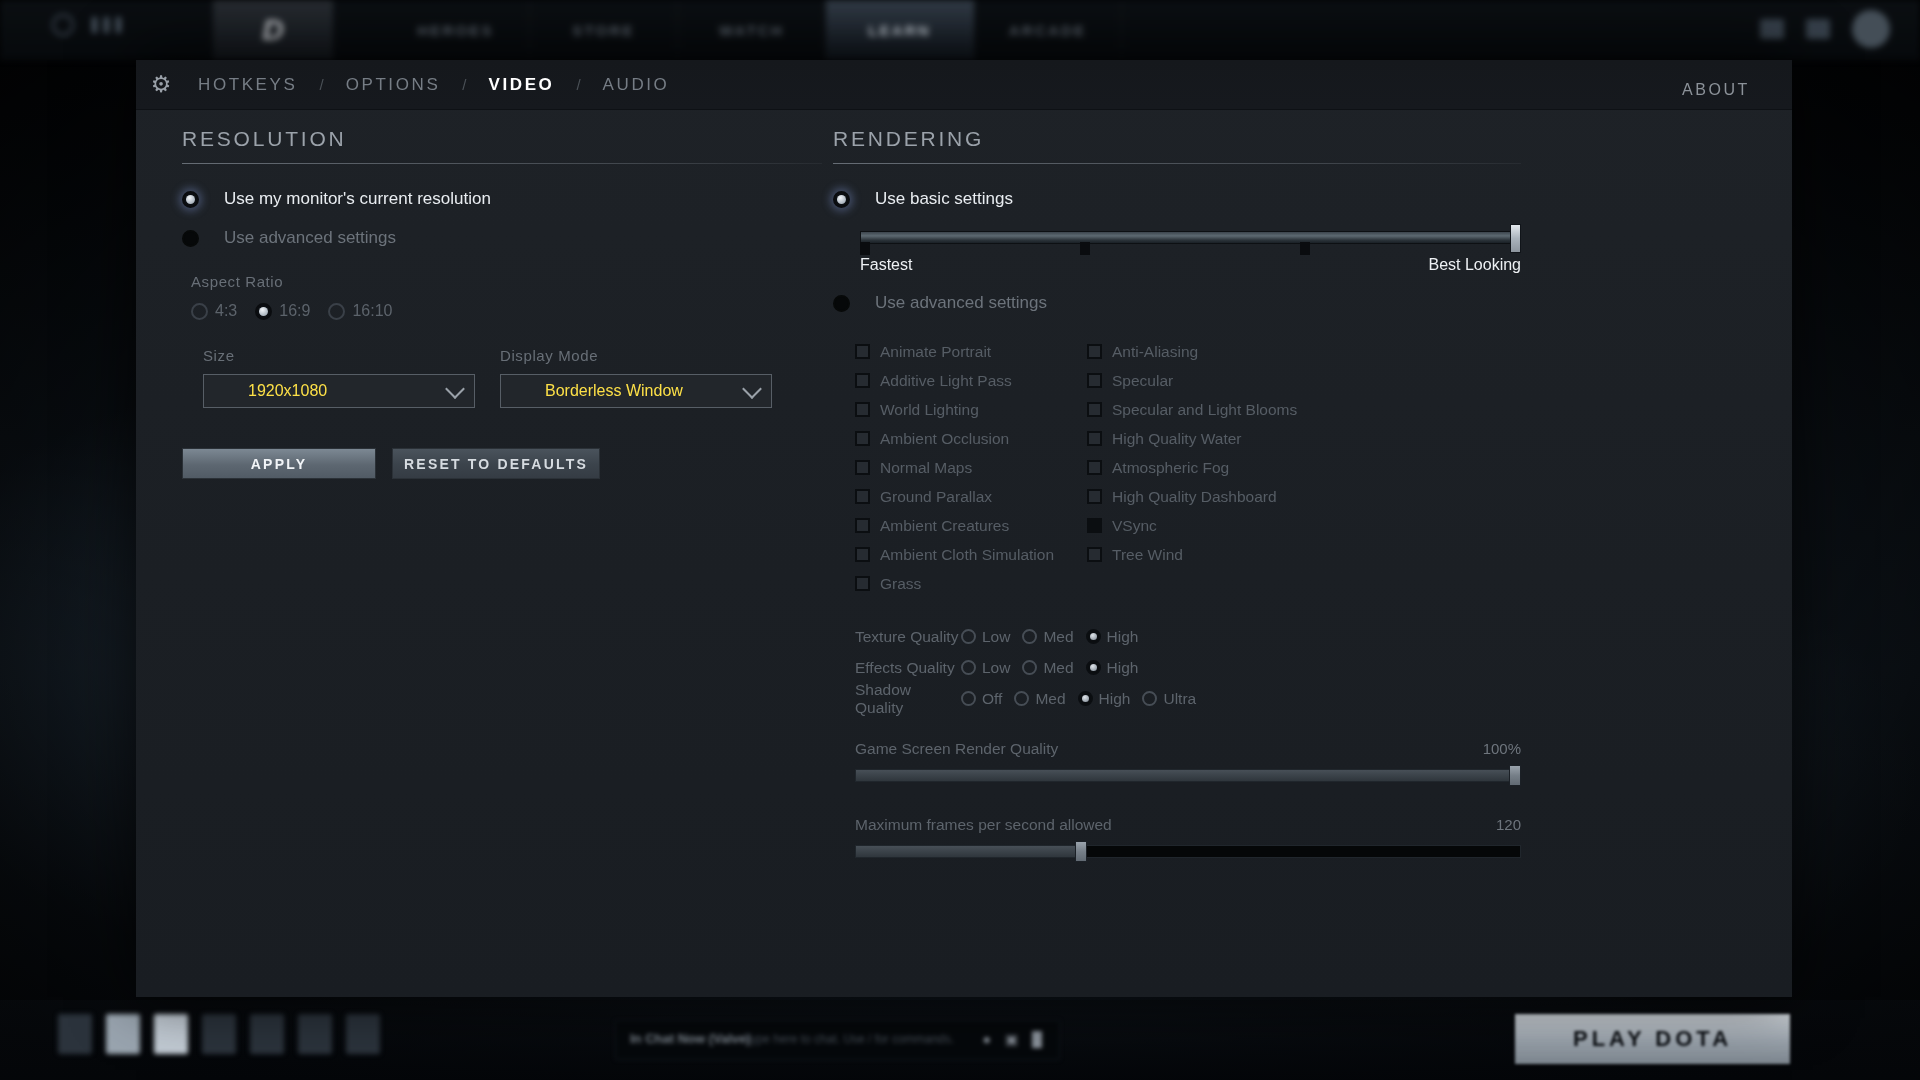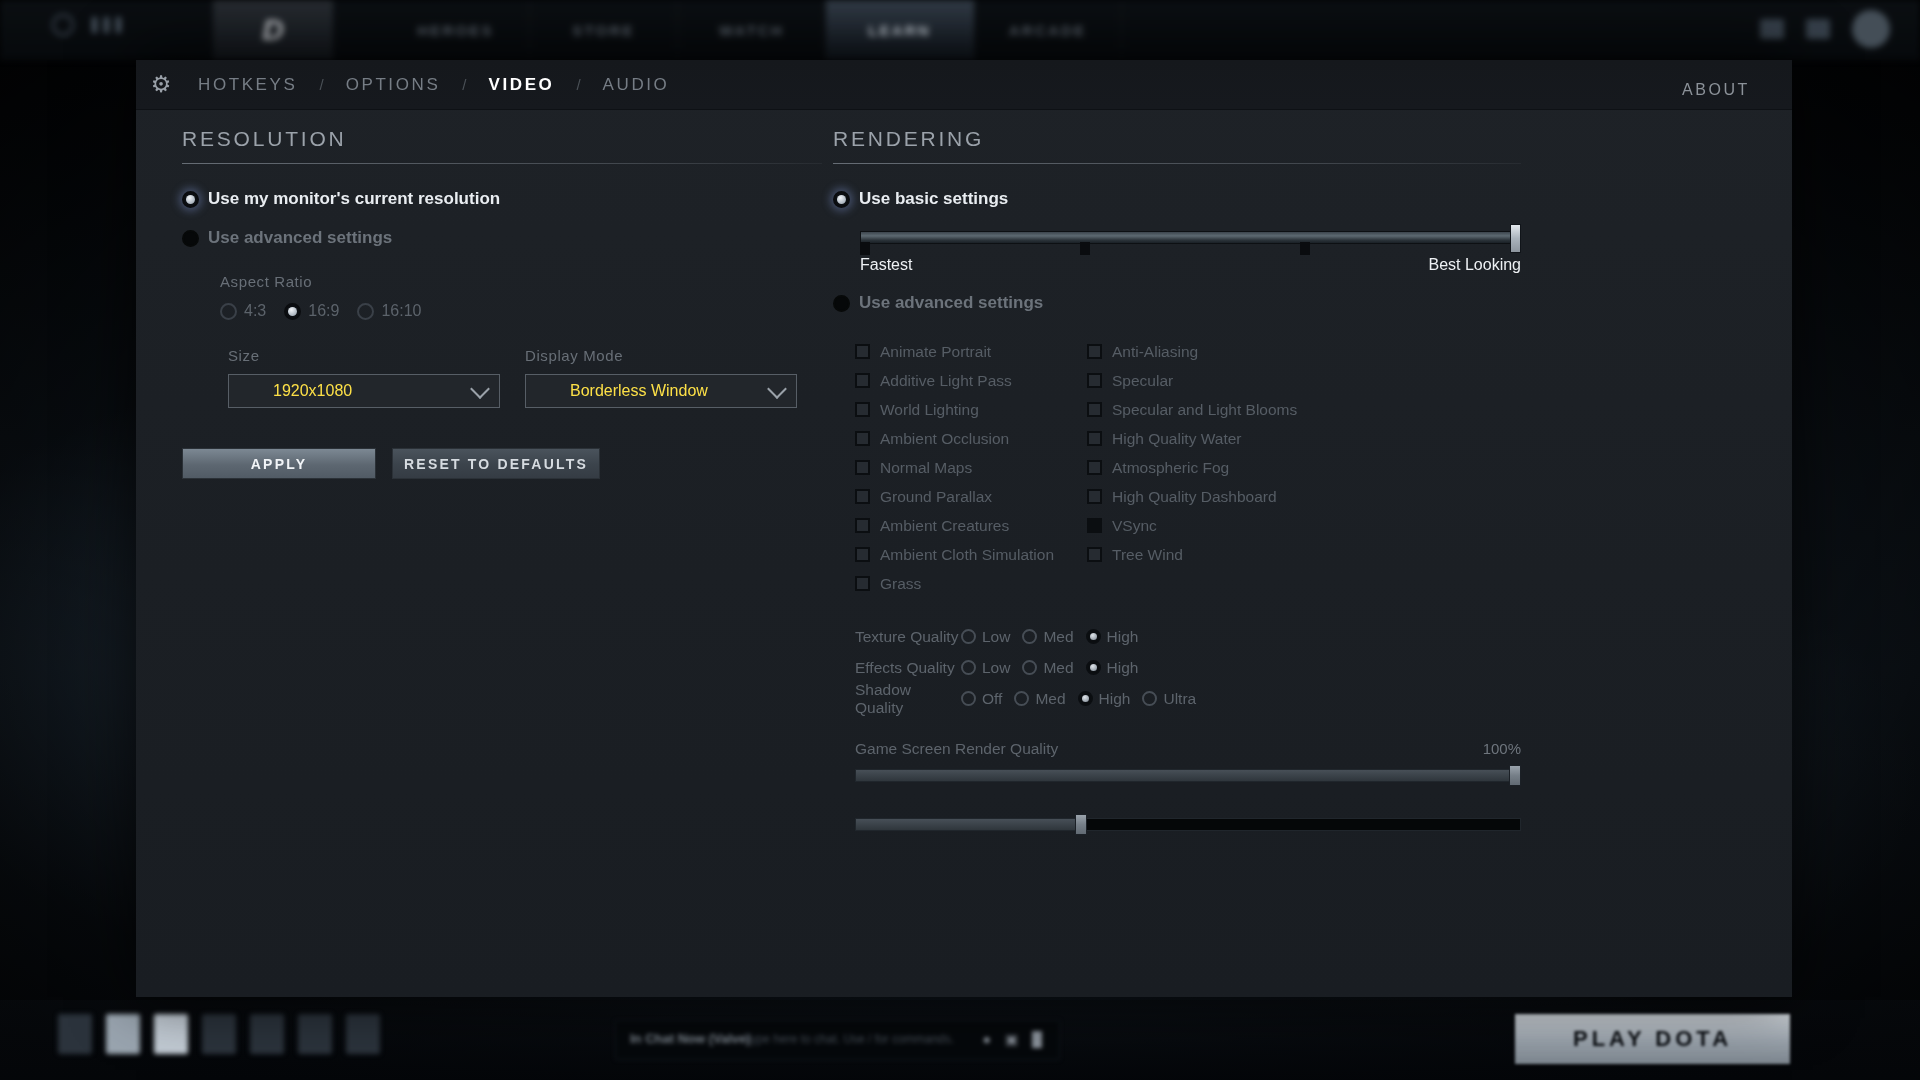--- a/index.html
+++ b/index.html
@@ -117,21 +117,21 @@
 
   .sec-title {
     color:#9ba2aa; font-size:21px; letter-spacing:2.8px; padding-top:17px;
   }
   .sec-rule {
     height:1px; margin-top:12px;
     background: linear-gradient(90deg, rgba(190,200,212,.45) 0%, rgba(190,200,212,.22) 70%, rgba(190,200,212,.06) 100%);
   }
 
   
-  .radio-row { display:flex; align-items:center; gap:9px;font-weight:bold; }
+  .radio-row { display:flex; align-items:center; gap:25px; }
   .radio {
     width:17px; height:17px; border-radius:50%;
     border:2px solid #0a0c0f; background:#0c0f13;
     position:relative; flex:0 0 auto;
   }
   .radio.checked::after {
     content:""; position:absolute; left:2px; top:2px; right:2px; bottom:2px;
     border-radius:50%;
     background: radial-gradient(circle at 38% 32%, #f2f5f8 0%, #b9c2cb 55%, #8f99a4 100%);
   }
@@ -307,33 +307,33 @@
       <div class="radio-row" style="margin-top:25px;">
         <div class="radio checked glow"></div>
         <div class="r-label">Use my monitor's current resolution</div>
       </div>
 
       <div class="radio-row" style="margin-top:19px;">
         <div class="radio dim"></div>
         <div class="r-label dim">Use advanced settings</div>
       </div>
 
-      <div style="margin-top:25px; margin-left:38px;">
+      <div style="margin-top:25px; margin-left:9px;">
         <div class="field-label">Aspect Ratio</div>
         <div style="display:flex; align-items:center; gap:7px; margin-top:12px;">
           <div class="radio ghost"></div>
           <div class="r-label dim2">4:3</div>
           <div class="radio checked" style="margin-left:11px;"></div>
           <div class="r-label dim2">16:9</div>
           <div class="radio ghost" style="margin-left:11px;"></div>
           <div class="r-label dim2">16:10</div>
         </div>
       </div>
 
-      <div style="display:flex; gap:25px; margin-top:27px; margin-left:21px;justify-content:center;">
+      <div style="display:flex; gap:25px; margin-top:27px; margin-left:21px;">
         <div style="width:272px;">
           <div class="field-label">Size</div>
           <div class="dropdown" style="margin-top:10px;">
             <span>1920x1080</span>
             <i class="dd-chev"></i>
           </div>
         </div>
         <div style="width:272px;">
           <div class="field-label">Display Mode</div>
           <div class="dropdown" style="margin-top:10px;">
@@ -512,20 +512,24 @@
           <div class="val">100%</div>
         </div>
         <div class="vslider">
           <div class="vtrack"></div>
           <div class="vfill" style="width:99%;"></div>
           <div class="vthumb" style="right:0;"></div>
         </div>
       </div>
 
       <div style="margin-top:32px; margin-left:22px;">
+        <div class="vs-head">
+          <div class="lab">Maximum frames per second allowed</div>
+          <div class="val">120</div>
+        </div>
         <div class="vslider">
           <div class="vtrack"></div>
           <div class="vfill" style="width:33%;"></div>
           <div class="vthumb" style="left:33%;"></div>
         </div>
       </div>
 
     </div>
   </div>
 </div>

